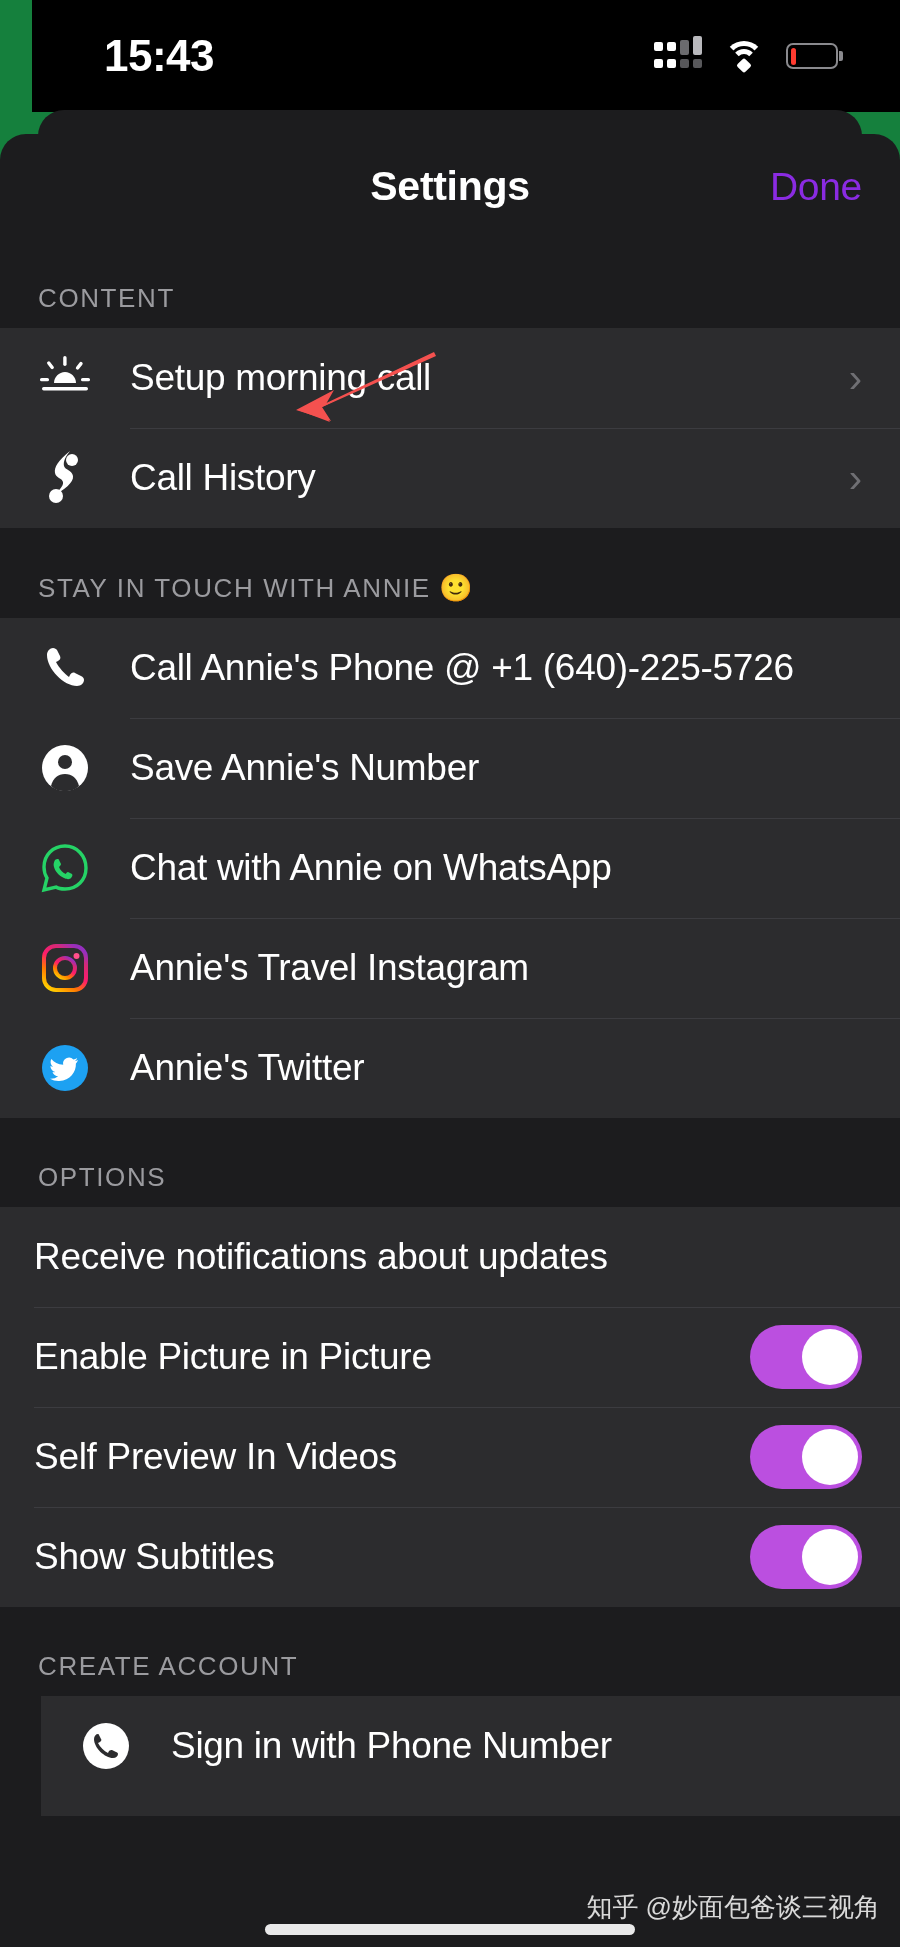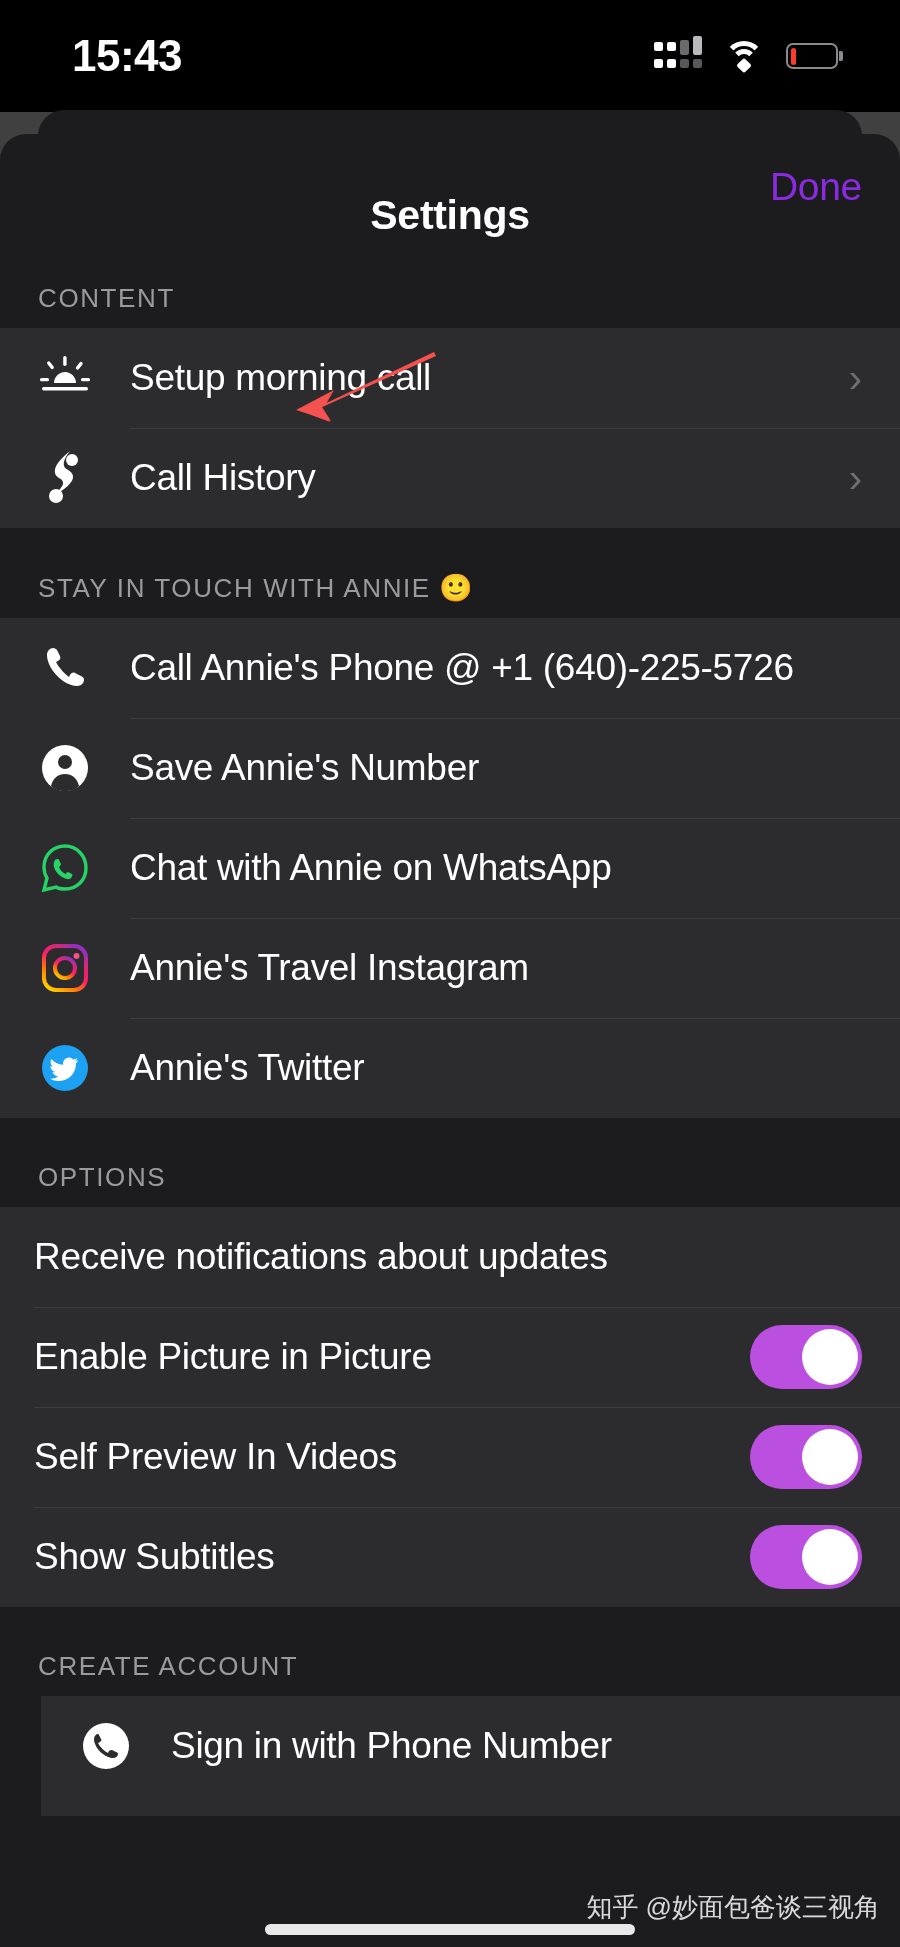--- a/index.html
+++ b/index.html
@@ -3,21 +3,21 @@
 <meta charset="utf-8">
 <title>Settings</title>
 <style>
   * { margin:0; padding:0; box-sizing:border-box; }
   html,body {
     width:900px; height:1947px;
     background:#000;
     font-family:"Liberation Sans", sans-serif;
     overflow:hidden;
   }
-  #screen { position:relative; width:900px; height:1947px; background:#404040; }
+  #screen { position:relative; width:900px; height:1947px; background:#15803d;padding-left:32px; }
 
   
   .statusbar{
     position:relative; height:112px; width:100%;
     display:flex; align-items:center; justify-content:space-between;
     padding:0 62px 0 72px; background:#000;
   }
   .clock{ color:#fff; font-size:44px; font-weight:600; letter-spacing:-0.5px; }
   .status-right{ display:flex; align-items:center; gap:22px; }
   .signal-wrap{ position:relative; width:48px; height:32px; }
@@ -44,21 +44,21 @@
   .sheet-back{
     position:absolute; left:38px; right:38px; top:110px; height:60px;
     background:#1c1c1e; border-radius:26px 26px 0 0;
   }
   .sheet{
     position:absolute; left:0; right:0; top:134px; bottom:0;
     background:#1c1c1e; border-radius:26px 26px 0 0; overflow:hidden;
   }
 
   
-  .navbar{ position:relative; height:105px; display:flex; align-items:flex-end;
+  .navbar{ position:relative; height:105px; display:flex; align-items:center;
            justify-content:center; }
   .nav-title{ color:#fff; font-size:41px; font-weight:bold; letter-spacing:-0.3px; }
   .nav-done{ position:absolute; right:38px; top:50%; transform:translateY(-50%);
              font-size:39px; color:#8a2be2; letter-spacing:-0.3px; }
 
   
   .sec-head{ padding:44px 38px 14px 38px; color:#9b9b9f;
              font-size:26px; letter-spacing:1.6px; background:#1c1c1e; }
   .sec-head .emoji{ font-size:27px; letter-spacing:0; }
   .group{ background:#2c2c2e; }

